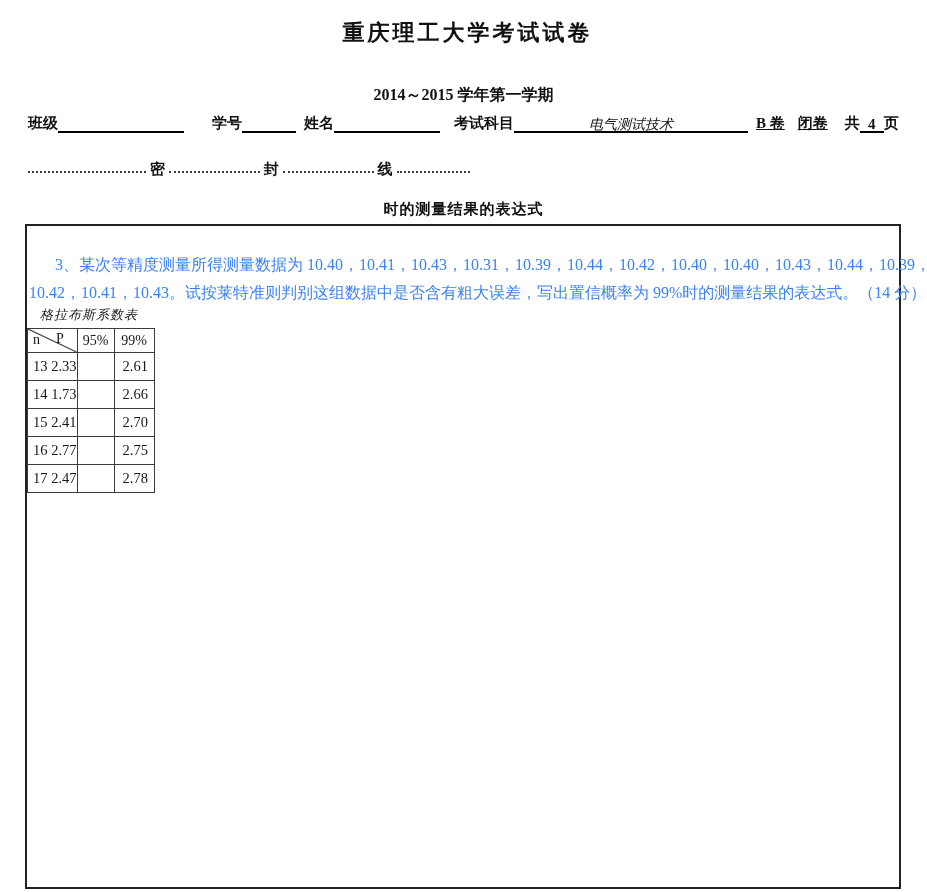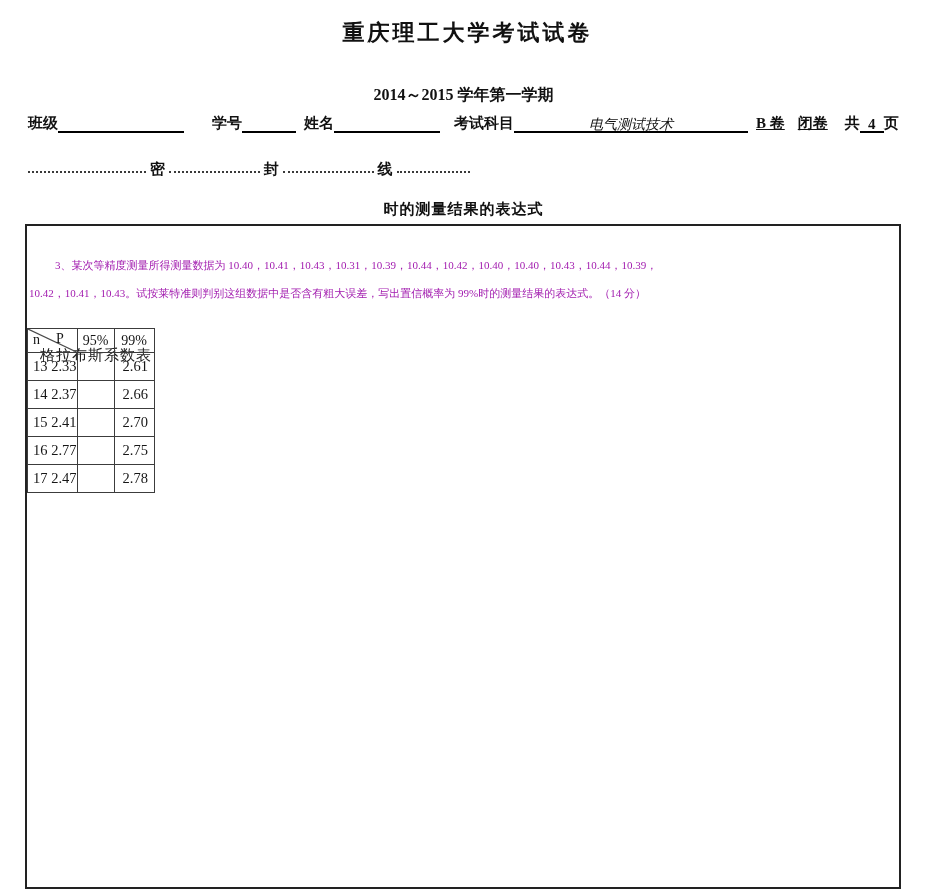--- a/index.html
+++ b/index.html
@@ -62,27 +62,27 @@
 
   .answer-box {
     position:absolute; top:224px; left:25px;
     width:876px; height:665px;
     border:2px solid #222;
     background:#fff;
   }
 
   .question {
     position:absolute; top:251px; left:29px; width:872px;
-    font-size:11px; line-height:28px; white-space:nowrap; color:#a21caf;
+    font-size:16px; line-height:28px; white-space:nowrap; color:#3b82f6;
   }
   .qline1 { padding-left:26px; }
 
   .tbl-caption {
     position:absolute; top:306px; left:40px;
-    font-size:15px; letter-spacing:1px; color:#1c1c1c;margin-top:40px;
+    font-size:13px; font-style:italic; letter-spacing:1px; color:#1c1c1c;
   }
 
   table.grubbs {
     position:absolute; top:328px; left:27px;
     border-collapse:collapse; table-layout:fixed;
     font-size:14.5px; color:#161616;
   }
   table.grubbs td {
     border:1px solid #3c3c3c; vertical-align:middle;
     height:28px; background:transparent;
@@ -156,21 +156,21 @@
     </td>
     <td class="hcell">95%</td>
     <td class="hcell">99%</td>
   </tr>
   <tr>
     <td class="ncell"><span>13</span> <span>2.33</span></td>
     <td></td>
     <td class="vcell">2.61</td>
   </tr>
   <tr>
-    <td class="ncell"><span>14</span> <span>2.37</span></td>
+    <td class="ncell"><span>14</span> <span>1.73</span></td>
     <td></td>
     <td class="vcell">2.66</td>
   </tr>
   <tr>
     <td class="ncell"><span>15</span> <span>2.41</span></td>
     <td></td>
     <td class="vcell">2.70</td>
   </tr>
   <tr>
     <td class="ncell"><span>16</span> <span>2.77</span></td>

